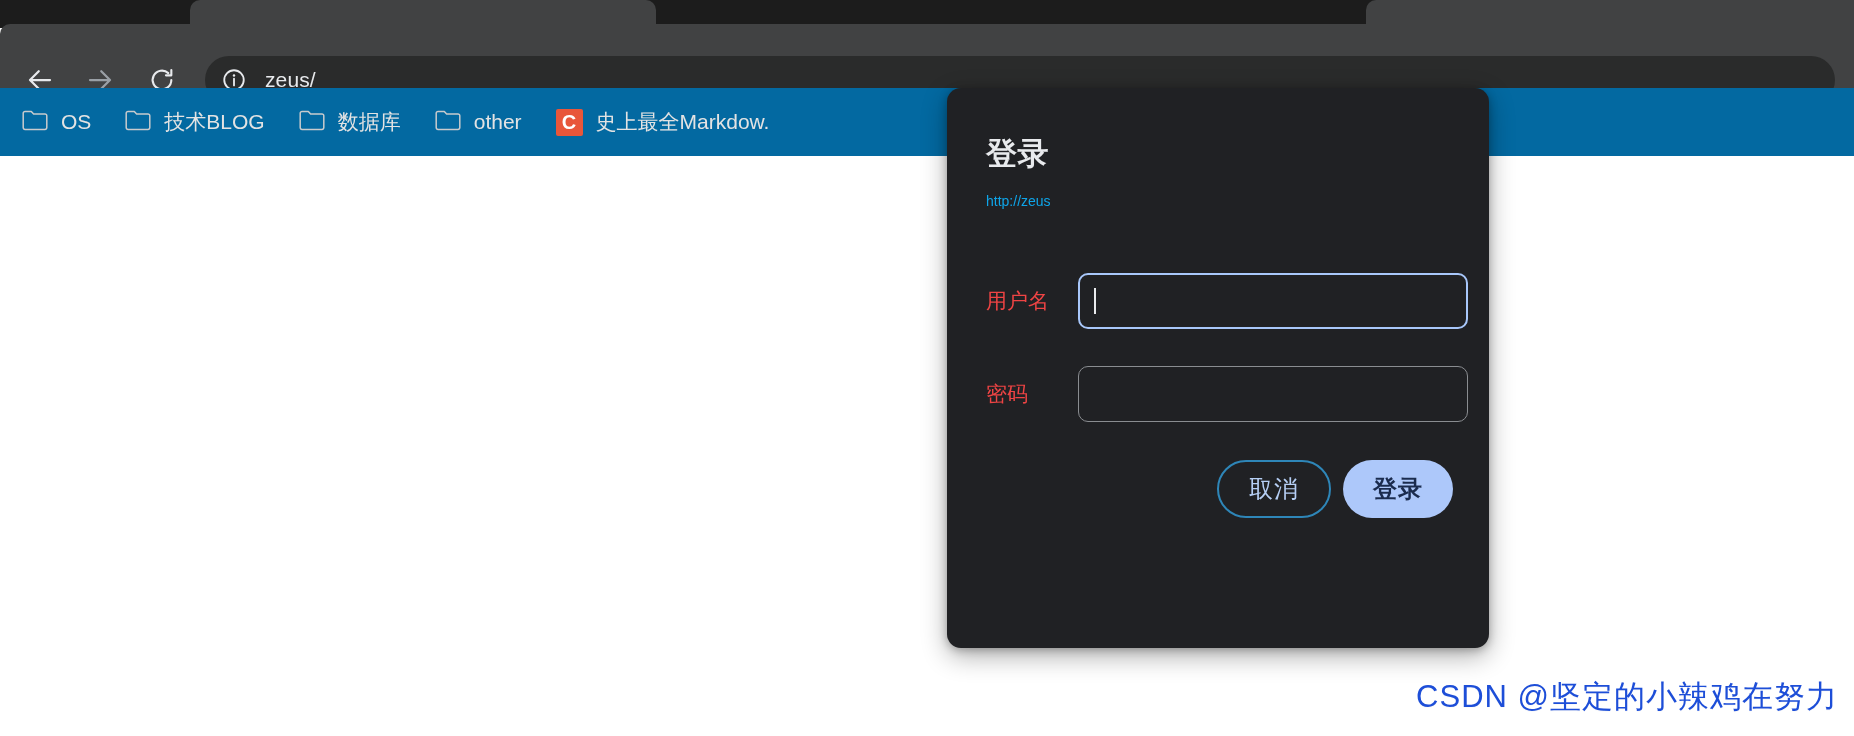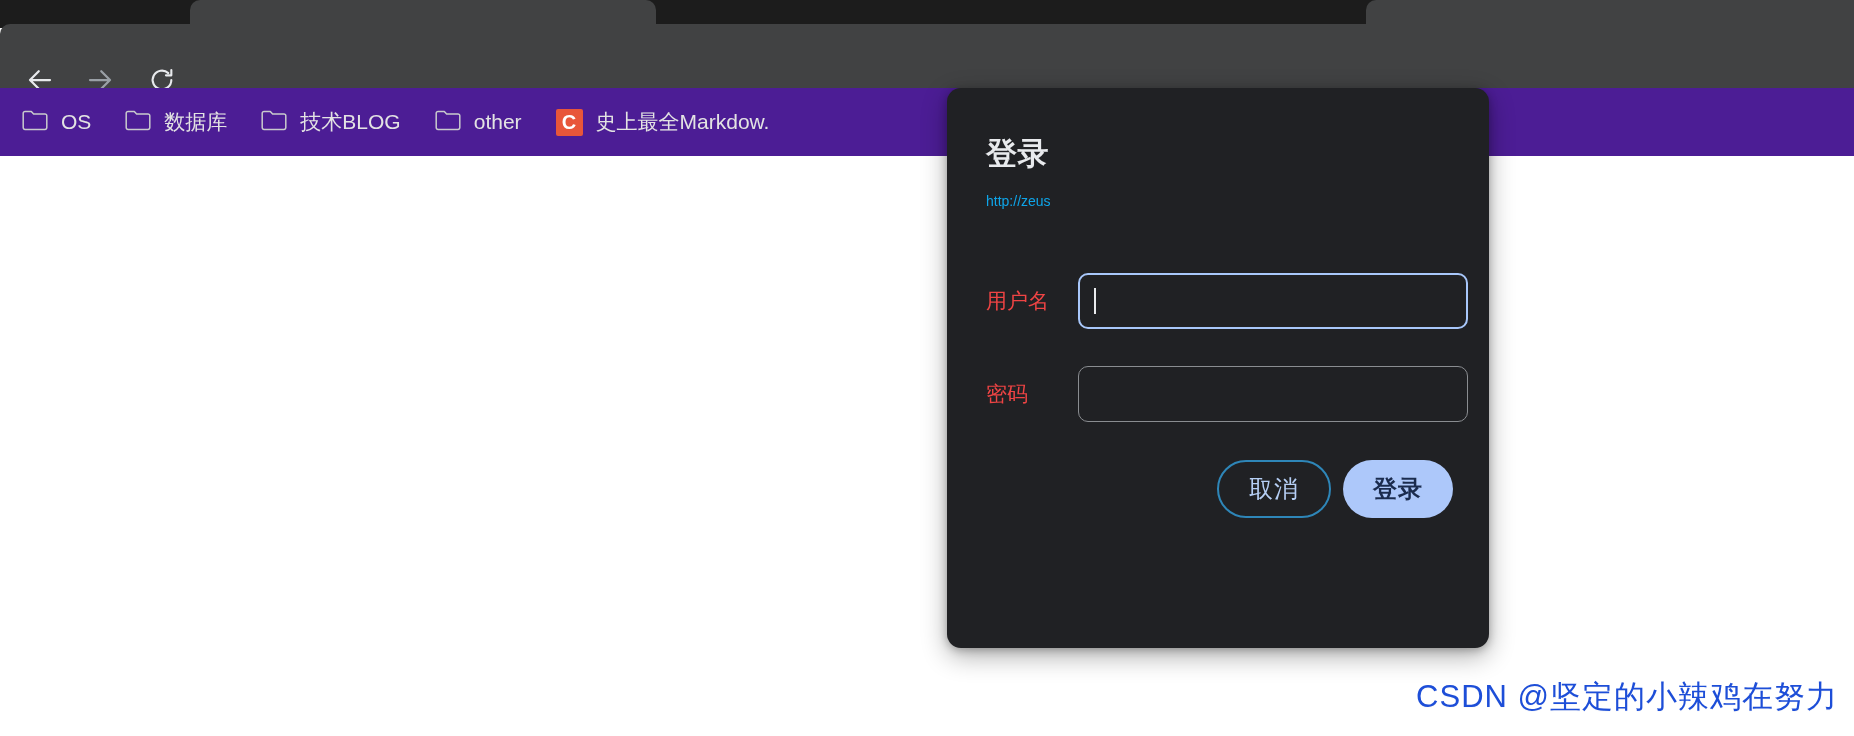--- a/index.html
+++ b/index.html
@@ -106,21 +106,21 @@
     letter-spacing: 0.1px;
     white-space: nowrap;
   }
 
   
   .bookmarks {
     position: absolute;
     left: 0; top: 88px;
     width: 1854px;
     height: 68px;
-    background: #4c1d95;
+    background: #0369a1;
     display: flex;
     align-items: center;
     overflow: hidden;
   }
   .bm {
     display: flex;
     align-items: center;
     height: 44px;
     padding: 0 12px;
     margin-left: 10px;
@@ -310,49 +310,59 @@
         <path d="M4 12h16M20 12l-7-7M20 12l-7 7" stroke="#9aa0a6" stroke-width="1.8" stroke-linecap="round" stroke-linejoin="round"></path>
       </svg>
     </div>
     <div class="nav-btn nav-reload">
       <svg width="28" height="28" viewBox="0 0 24 24" fill="none">
         <path d="M20 12a8 8 0 1 1-2.6-5.9" stroke="#e8eaed" stroke-width="1.8" stroke-linecap="round"></path>
         <path d="M20 3.4V8h-4.6" stroke="#e8eaed" stroke-width="1.8" stroke-linecap="round" stroke-linejoin="round"></path>
       </svg>
     </div>
 
+    <div class="omnibox">
+      <span class="omnibox-icon">
+        <svg width="26" height="26" viewBox="0 0 24 24" fill="none">
+          <circle cx="12" cy="12" r="9" stroke="#e8eaed" stroke-width="1.7"></circle>
+          <circle cx="12" cy="7.8" r="1.15" fill="#e8eaed"></circle>
+          <path d="M12 10.8v6.2" stroke="#e8eaed" stroke-width="1.7" stroke-linecap="round"></path>
+        </svg>
+      </span>
+      <span class="omnibox-text" title="Search Google or type a URL">zeus/</span>
+    </div>
   </div>
 
   <div class="bookmarks">
 
     <div class="bm">
       <span>
         <svg class="folder-ico" viewBox="0 0 26 22" fill="none">
           <path d="M1.2 4.2a1.8 1.8 0 0 1 1.8-1.8h6.3l2.3 2.6h11.4a1.8 1.8 0 0 1 1.8 1.8v11.8a1.8 1.8 0 0 1-1.8 1.8H3a1.8 1.8 0 0 1-1.8-1.8z" stroke="#c9cbcd" stroke-width="1.5" stroke-linejoin="round"></path>
         </svg>
       </span>
       <span class="bm-label">OS</span>
     </div>
 
     <div class="bm">
       <span>
         <svg class="folder-ico" viewBox="0 0 26 22" fill="none">
           <path d="M1.2 4.2a1.8 1.8 0 0 1 1.8-1.8h6.3l2.3 2.6h11.4a1.8 1.8 0 0 1 1.8 1.8v11.8a1.8 1.8 0 0 1-1.8 1.8H3a1.8 1.8 0 0 1-1.8-1.8z" stroke="#c9cbcd" stroke-width="1.5" stroke-linejoin="round"></path>
         </svg>
       </span>
-      <span class="bm-label">数据库</span>
+      <span class="bm-label">技术BLOG</span>
     </div>
 
     <div class="bm">
       <span>
         <svg class="folder-ico" viewBox="0 0 26 22" fill="none">
           <path d="M1.2 4.2a1.8 1.8 0 0 1 1.8-1.8h6.3l2.3 2.6h11.4a1.8 1.8 0 0 1 1.8 1.8v11.8a1.8 1.8 0 0 1-1.8 1.8H3a1.8 1.8 0 0 1-1.8-1.8z" stroke="#c9cbcd" stroke-width="1.5" stroke-linejoin="round"></path>
         </svg>
       </span>
-      <span class="bm-label">技术BLOG</span>
+      <span class="bm-label">数据库</span>
     </div>
 
 
     <div class="bm">
       <span>
         <svg class="folder-ico" viewBox="0 0 26 22" fill="none">
           <path d="M1.2 4.2a1.8 1.8 0 0 1 1.8-1.8h6.3l2.3 2.6h11.4a1.8 1.8 0 0 1 1.8 1.8v11.8a1.8 1.8 0 0 1-1.8 1.8H3a1.8 1.8 0 0 1-1.8-1.8z" stroke="#c9cbcd" stroke-width="1.5" stroke-linejoin="round"></path>
         </svg>
       </span>
       <span class="bm-label">other</span>

